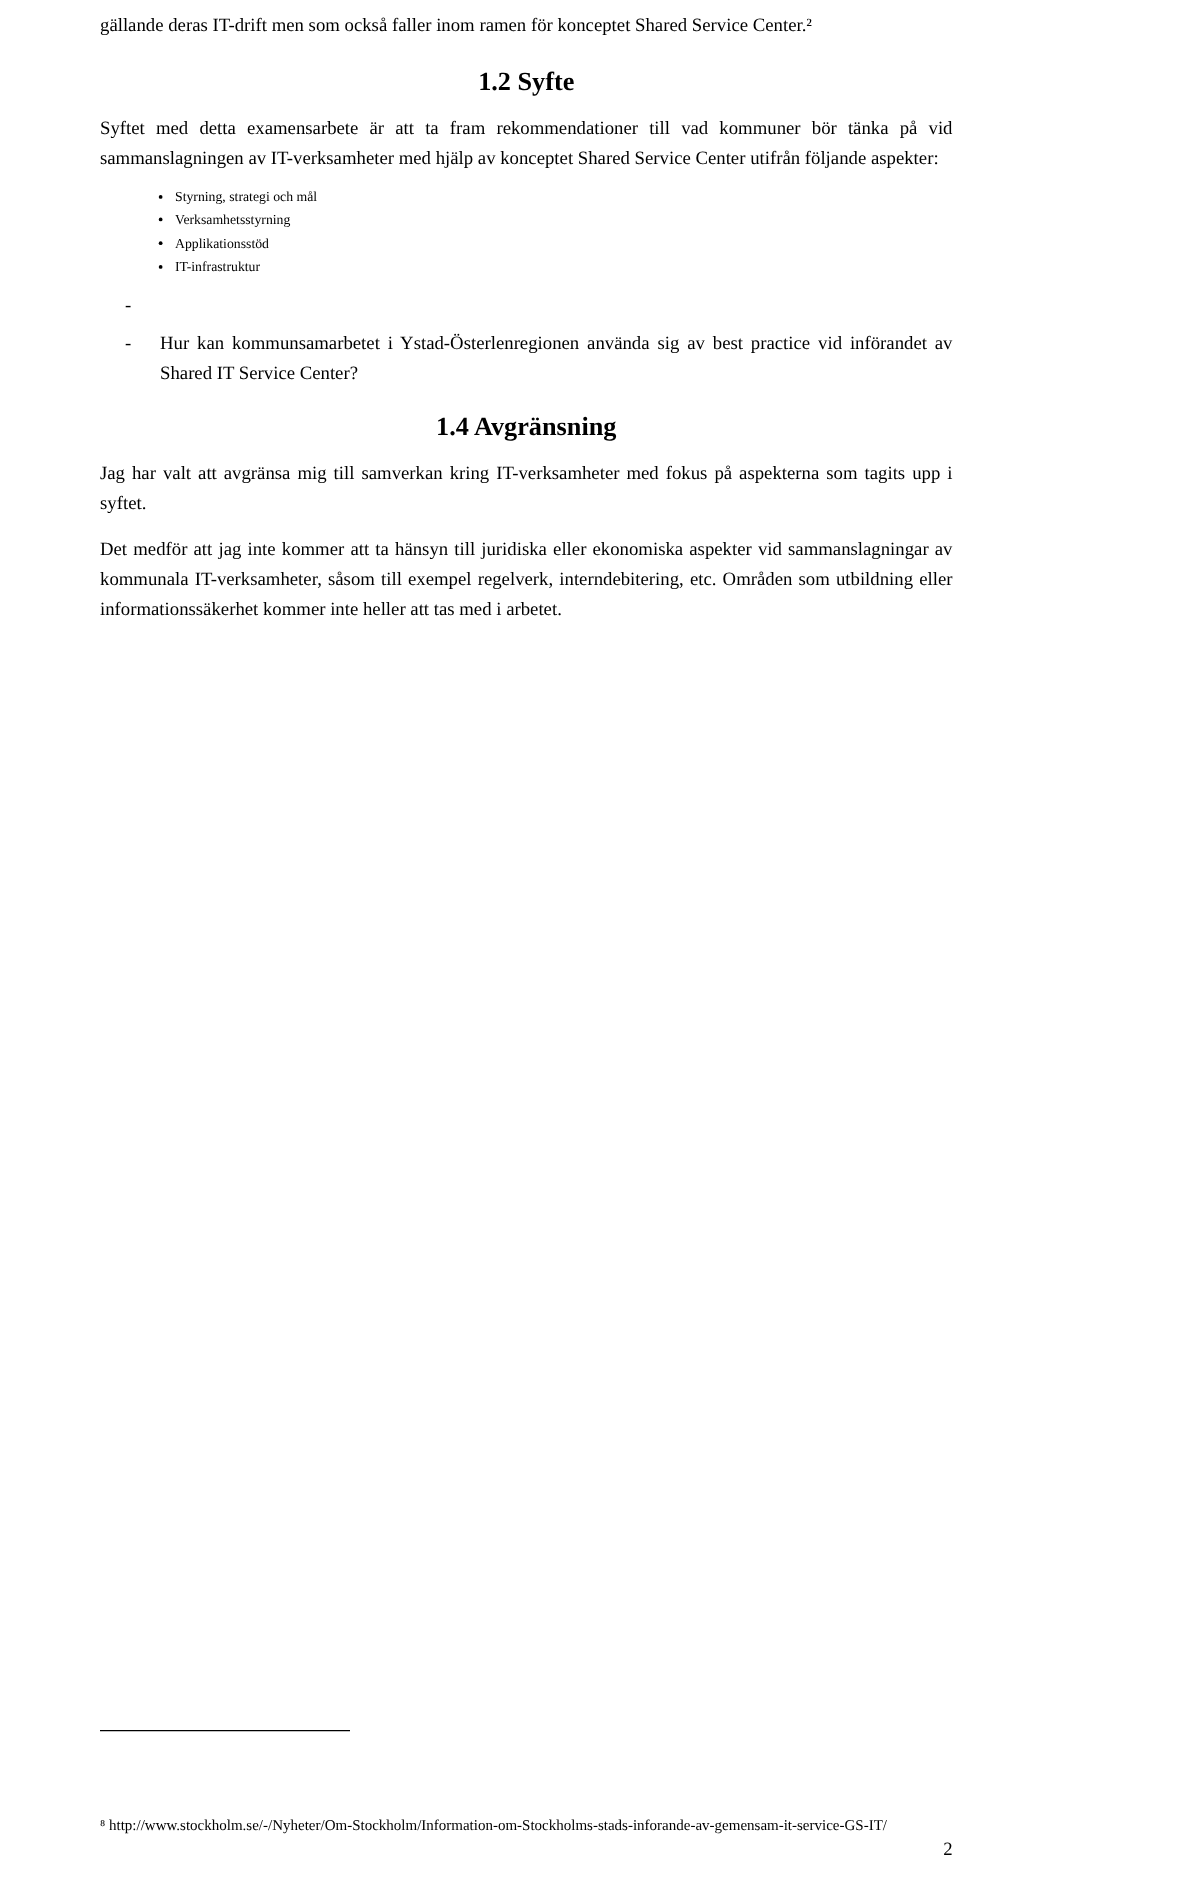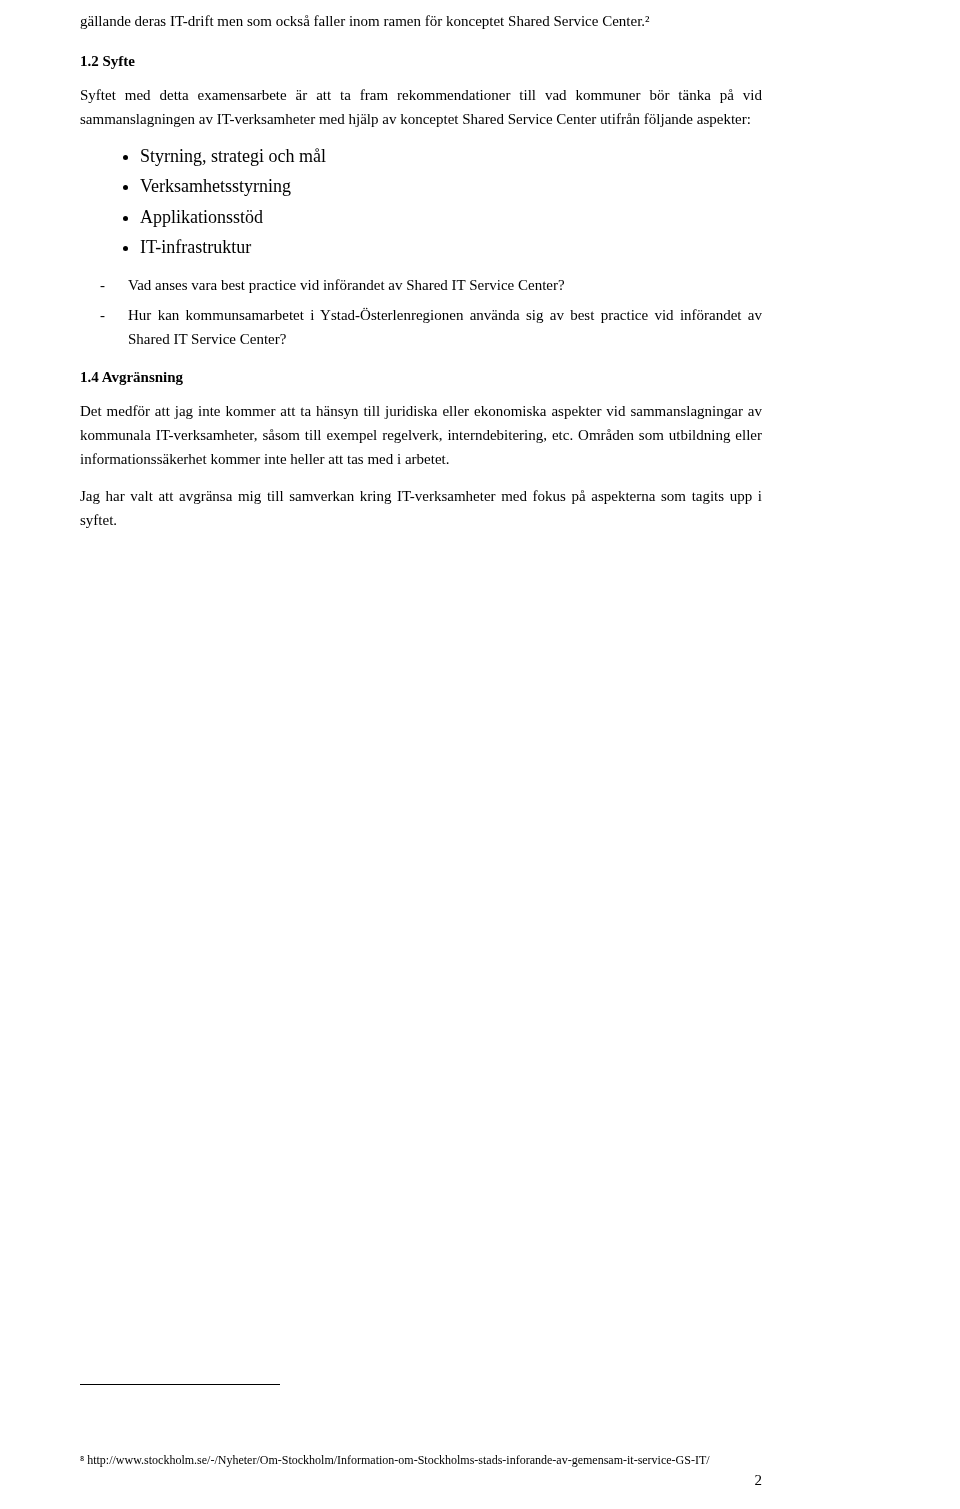--- a/index.html
+++ b/index.html
@@ -27,43 +27,44 @@
 
     .intro-line {
       font-size: 15px;
       line-height: 1.5;
       text-align: justify;
       margin-bottom: 20px;
       padding-top: 10px;
     }
 
     .section-title {
-      font-size: 15px;
+      font-size: 21px;
       font-weight: bold;
       margin-bottom: 10px;
       margin-top: 18px;
+      text-align: center;
     }
 
     .section-body {
       font-size: 15px;
       line-height: 1.6;
       text-align: justify;
       margin-bottom: 10px;
       margin-top: 13px;
     }
 
     .bullet-list {
       list-style: disc;
       margin-left: 60px;
       margin-top: 5px;
       margin-bottom: 10px;
     }
 
     .bullet-list li {
-      font-size: 18px;
+      font-size: 11px;
       line-height: 1.7;
     }
 
     .dash-list {
       margin-left: 20px;
       margin-top: 5px;
       margin-bottom: 10px;
     }
 
     .dash-item {
@@ -120,33 +121,32 @@
       <li>Verksamhetsstyrning</li>
       <li>Applikationsstöd</li>
       <li>IT-infrastruktur</li>
     </ul>
   </div>
 
   <div>
     <div class="dash-list">
       <div class="dash-item">
         <span class="dash">-</span>
-        <span>Vad anses vara best practice vid införandet av Shared IT Service Center?</span>
       </div>
       <div class="dash-item">
         <span class="dash">-</span>
         <span>Hur kan kommunsamarbetet i Ystad-Österlenregionen använda sig av best practice vid införandet av Shared IT Service Center?</span>
       </div>
     </div>
   </div>
 
   <div>
     <div class="section-title">1.4 Avgränsning</div>
+    <p class="section-body">Jag har valt att avgränsa mig till samverkan kring IT-verksamheter med fokus på aspekterna som tagits upp i syftet.</p>
     <p class="section-body">Det medför att jag inte kommer att ta hänsyn till juridiska eller ekonomiska aspekter vid sammanslagningar av kommunala IT-verksamheter, såsom till exempel regelverk, interndebitering, etc. Områden som utbildning eller informationssäkerhet kommer inte heller att tas med i arbetet.</p>
-    <p class="section-body">Jag har valt att avgränsa mig till samverkan kring IT-verksamheter med fokus på aspekterna som tagits upp i syftet.</p>
   </div>
 
   <div class="footnote-line"></div>
   <div class="footnote-text">⁸ http://www.stockholm.se/-/Nyheter/Om-Stockholm/Information-om-Stockholms-stads-inforande-av-gemensam-it-service-GS-IT/</div>
 
   <div class="page-number">2</div>
 
 </div>
 
 </body></html>

